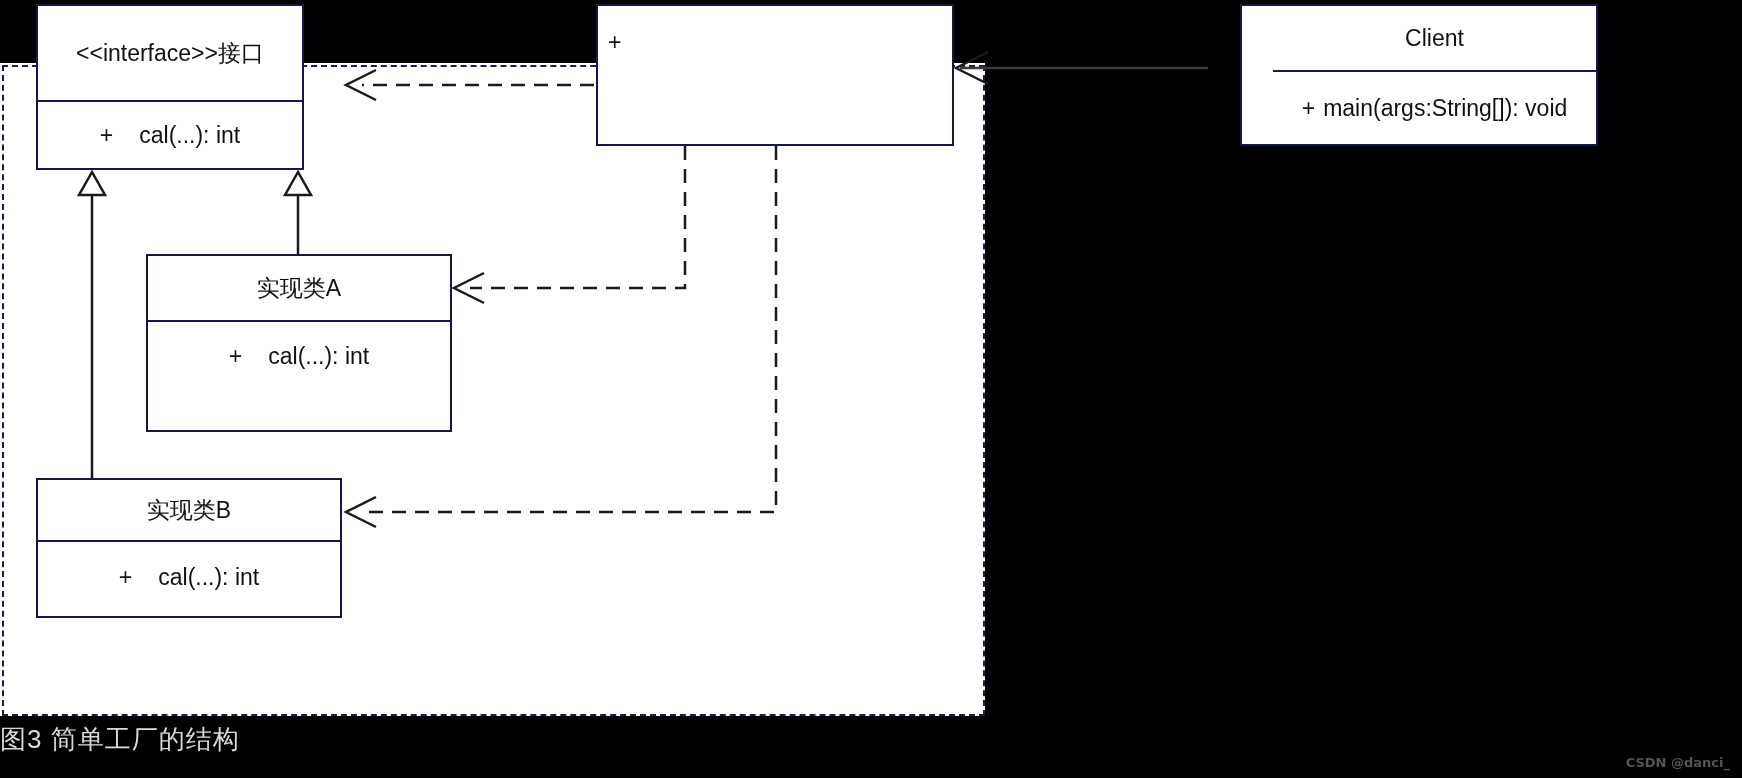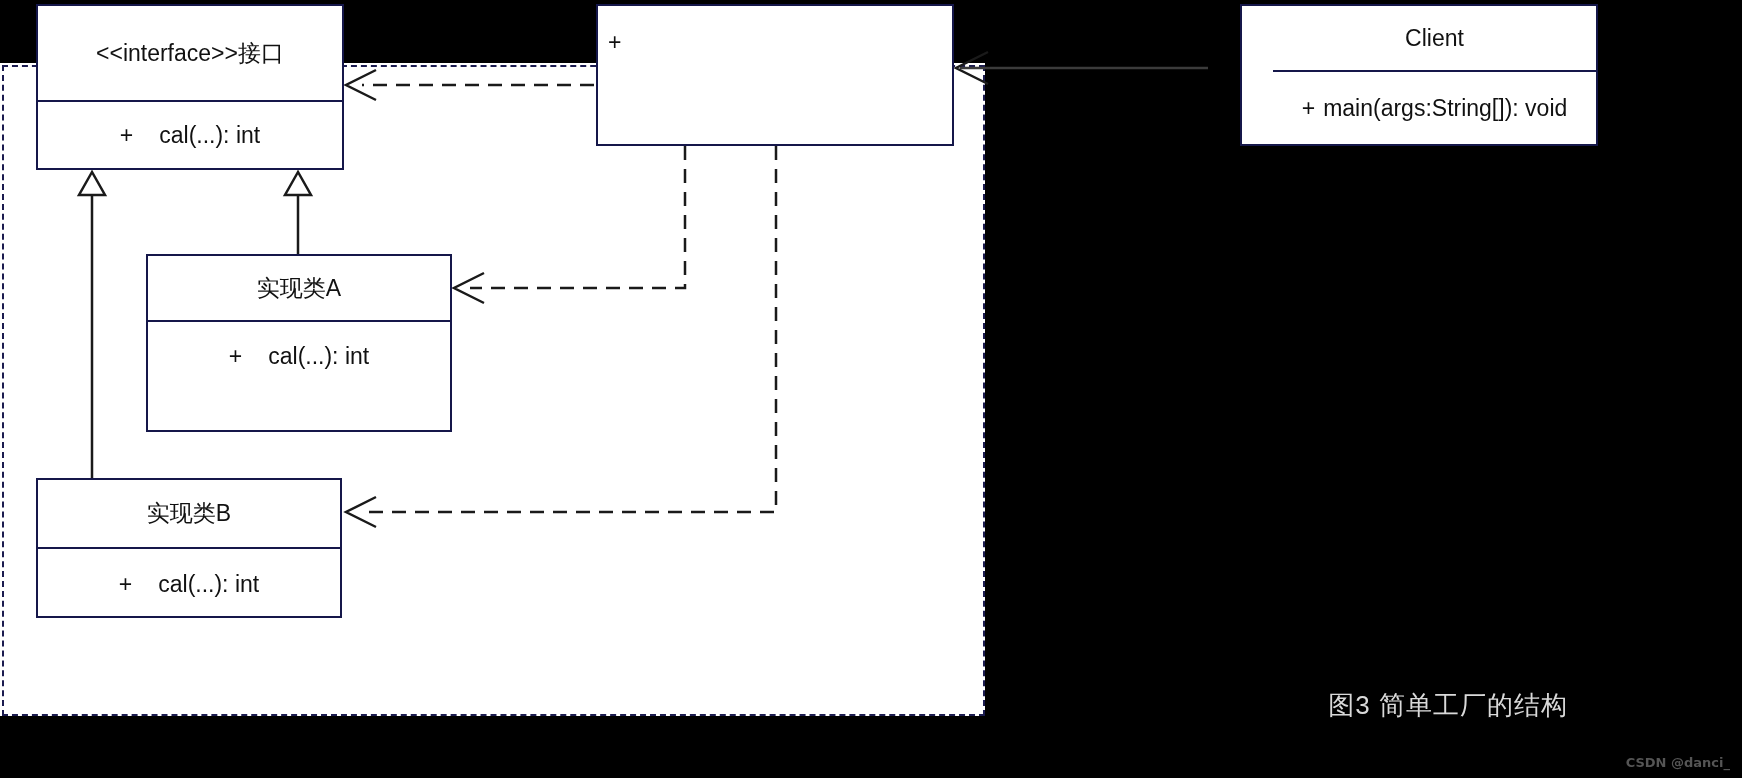--- a/index.html
+++ b/index.html
@@ -61,30 +61,30 @@
     color: #111111;
     white-space: nowrap;
     padding: 0 10px;
   }
   .uml-ops.center { justify-content: center; }
   .uml-ops.leftish { justify-content: flex-start; }
   .op-vis { display: inline-block; }
   .op-gap { display: inline-block; width: 26px; }
 
   
-  #box-interface { left: 36px;   top: 4px;   width: 308px; height: 166px; }
+  #box-interface { left: 36px;   top: 4px;   width: 268px; height: 166px; }
   #box-interface .uml-name { height: 96px; }
   #box-interface .uml-ops  { height: 66px; }
 
   #box-impl-a { left: 146px;  top: 254px; width: 306px; height: 178px; }
   #box-impl-a .uml-name { height: 66px; }
   #box-impl-a .uml-ops  { height: 68px; }
 
   #box-impl-b { left: 36px;   top: 478px; width: 306px; height: 140px; }
-  #box-impl-b .uml-name { height: 69px; }
+  #box-impl-b .uml-name { height: 62px; }
   #box-impl-b .uml-ops  { height: 70px; }
 
   #box-factory { left: 596px;  top: 4px;   width: 358px; height: 142px; }
   #box-factory .uml-name { height: 66px; }
   #box-factory .uml-ops  { height: 72px; }
 
   #box-client { left: 1240px; top: 4px;   width: 358px; height: 142px; padding-left: 31px; }
   #box-client .uml-name { height: 66px; }
   #box-client .uml-ops  { height: 72px; }
 
@@ -94,23 +94,23 @@
     left: 0; top: 0;
     width: 1742px; height: 778px;
     z-index: 4;
     pointer-events: none;
   }
 
   
   #caption {
     position: absolute;
     left: 0;
-    top: 688px;
+    top: 722px;
     width: 1568px;
-    text-align: right;
+    text-align: left;
     font-size: 26px;
     color: #d9d9d9;
     letter-spacing: 1px;
   }
   
   #watermark {
     position: absolute;
     right: 12px;
     bottom: 8px;
     font-size: 13px;

